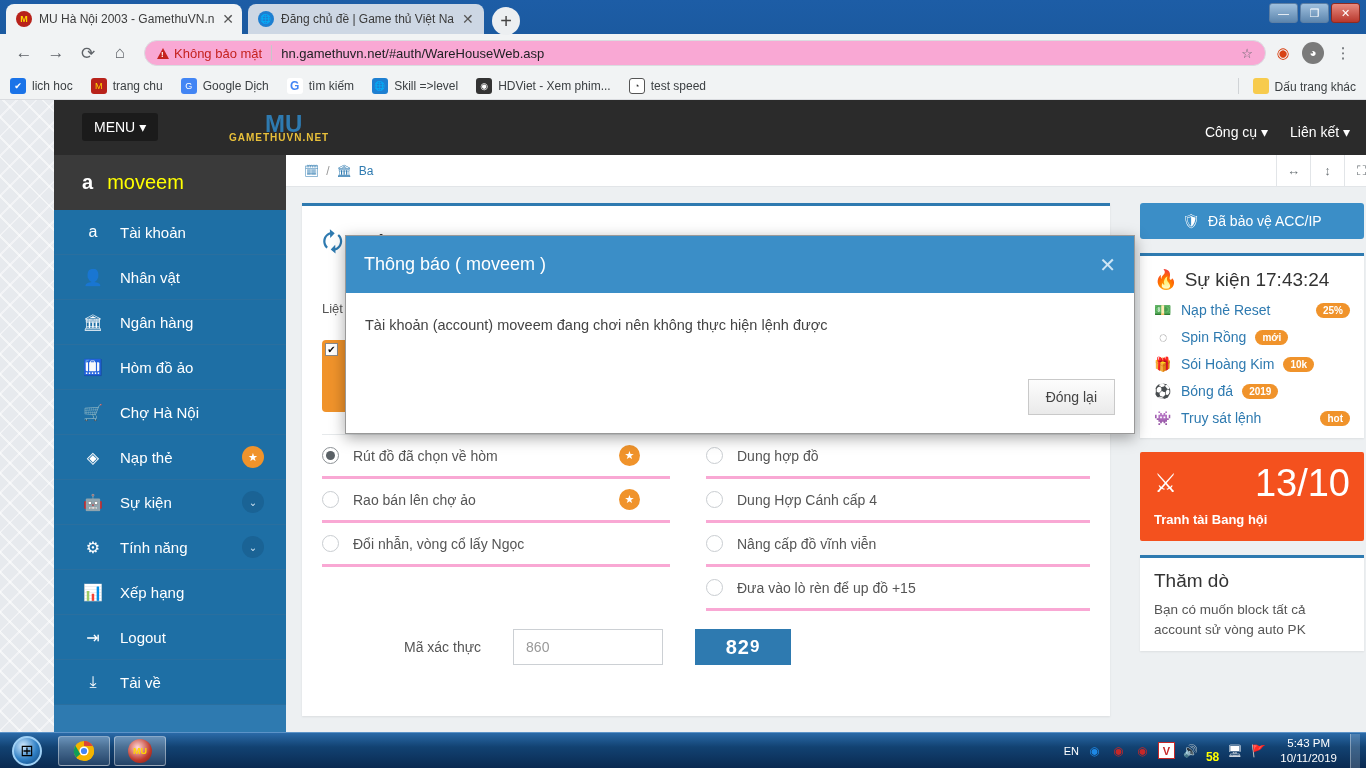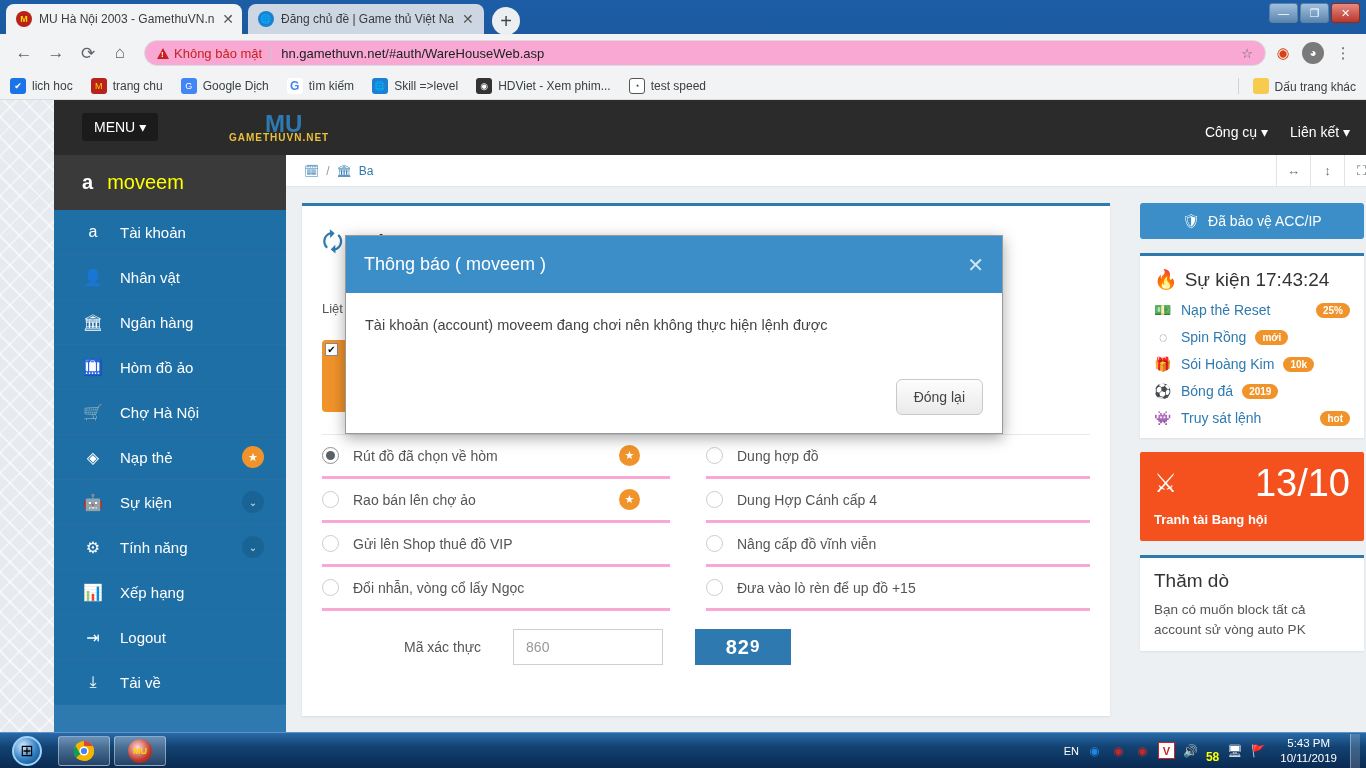--- a/index.html
+++ b/index.html
@@ -153,29 +153,29 @@
      padding:2px 7px; }
   .pill.right{ margin-left:auto; }
   .gbox{ background:#f4511e; color:#fff; margin-top:14px; padding:12px 14px 14px; border-radius:2px; }
   .gbox .row{ display:flex; align-items:center; justify-content:space-between; }
   .gbox .big{ font-size:38px; font-weight:300; line-height:1; }
   .gbox .cap{ margin-top:10px; font-size:13px; font-weight:bold; }
   .poll p{ font-size:13.5px; color:#555; margin-top:8px; line-height:1.45; }
 
   
   .overlay{ position:absolute; inset:0; background:rgba(0,0,0,0); }
-  .modal{ position:absolute; left:345px; top:135px; width:658px; background:#fff;
+  .modal{ position:absolute; left:345px; top:135px; width:790px; background:#fff;
      border:1px solid #999; box-shadow:0 4px 14px rgba(0,0,0,.35); }
   .modal .mh{ background:#3b8ec7; color:#fff; height:57px; display:flex; align-items:center;
      padding:0 18px; font-size:18px; }
   .modal .mx{ margin-left:auto; font-size:20px; color:#cfe6f5; line-height:1; }
   .modal .mb{ padding:24px 19px 10px; font-size:14.5px; color:#444; min-height:86px; }
   .modal .mf{ padding:0 19px 18px; display:flex; justify-content:flex-end; }
   .modal .mf button{ font-family:inherit; font-size:14px; color:#444; padding:9px 17px;
-     background:linear-gradient(to bottom,#fdfdfd,#eaeaea); border:1px solid #c9c9c9; border-radius:6px; }
+     background:linear-gradient(to bottom,#fdfdfd,#eaeaea); border:1px solid #c9c9c9; border-radius:0; }
 
   
   .taskbar{ position:absolute; left:0; bottom:0; width:1366px; height:36px;
      background:linear-gradient(to bottom,#1d4f86,#0f2f5c 55%,#0b2banner); 
      background:linear-gradient(to bottom,#2a6aa8,#124272 40%,#0a2a51);
      border-top:1px solid #5c93c8; display:flex; align-items:center; }
   .start{ width:54px; height:34px; display:flex; align-items:center; justify-content:center; }
   .orb{ width:30px;height:30px;border-radius:50%;
      background:radial-gradient(circle at 35% 30%,#cfe9ff,#2f7fc4 55%,#0d3f73);
      border:2px solid #9fd0f5; display:flex;align-items:center;justify-content:center; }
@@ -399,24 +399,20 @@
                   <span>Rút đồ đã chọn về hòm</span>
                   <span class="star">★</span>
                 </div>
                 <div class="opt">
                   <span class="radio"></span>
                   <span>Rao bán lên chợ ảo</span>
                   <span class="star">★</span>
                 </div>
                 <div class="opt">
                   <span class="radio"></span>
-                  <span>Gửi lên Shop thuê đồ VIP</span>
-                </div>
-                <div class="opt">
-                  <span class="radio"></span>
                   <span>Đổi nhẫn, vòng cổ lấy Ngọc</span>
                 </div>
               </div>
               <div class="optcol">
                 <div class="opt">
                   <span class="radio"></span>
                   <span>Dung hợp đồ</span>
                 </div>
                 <div class="opt">
                   <span class="radio"></span>

